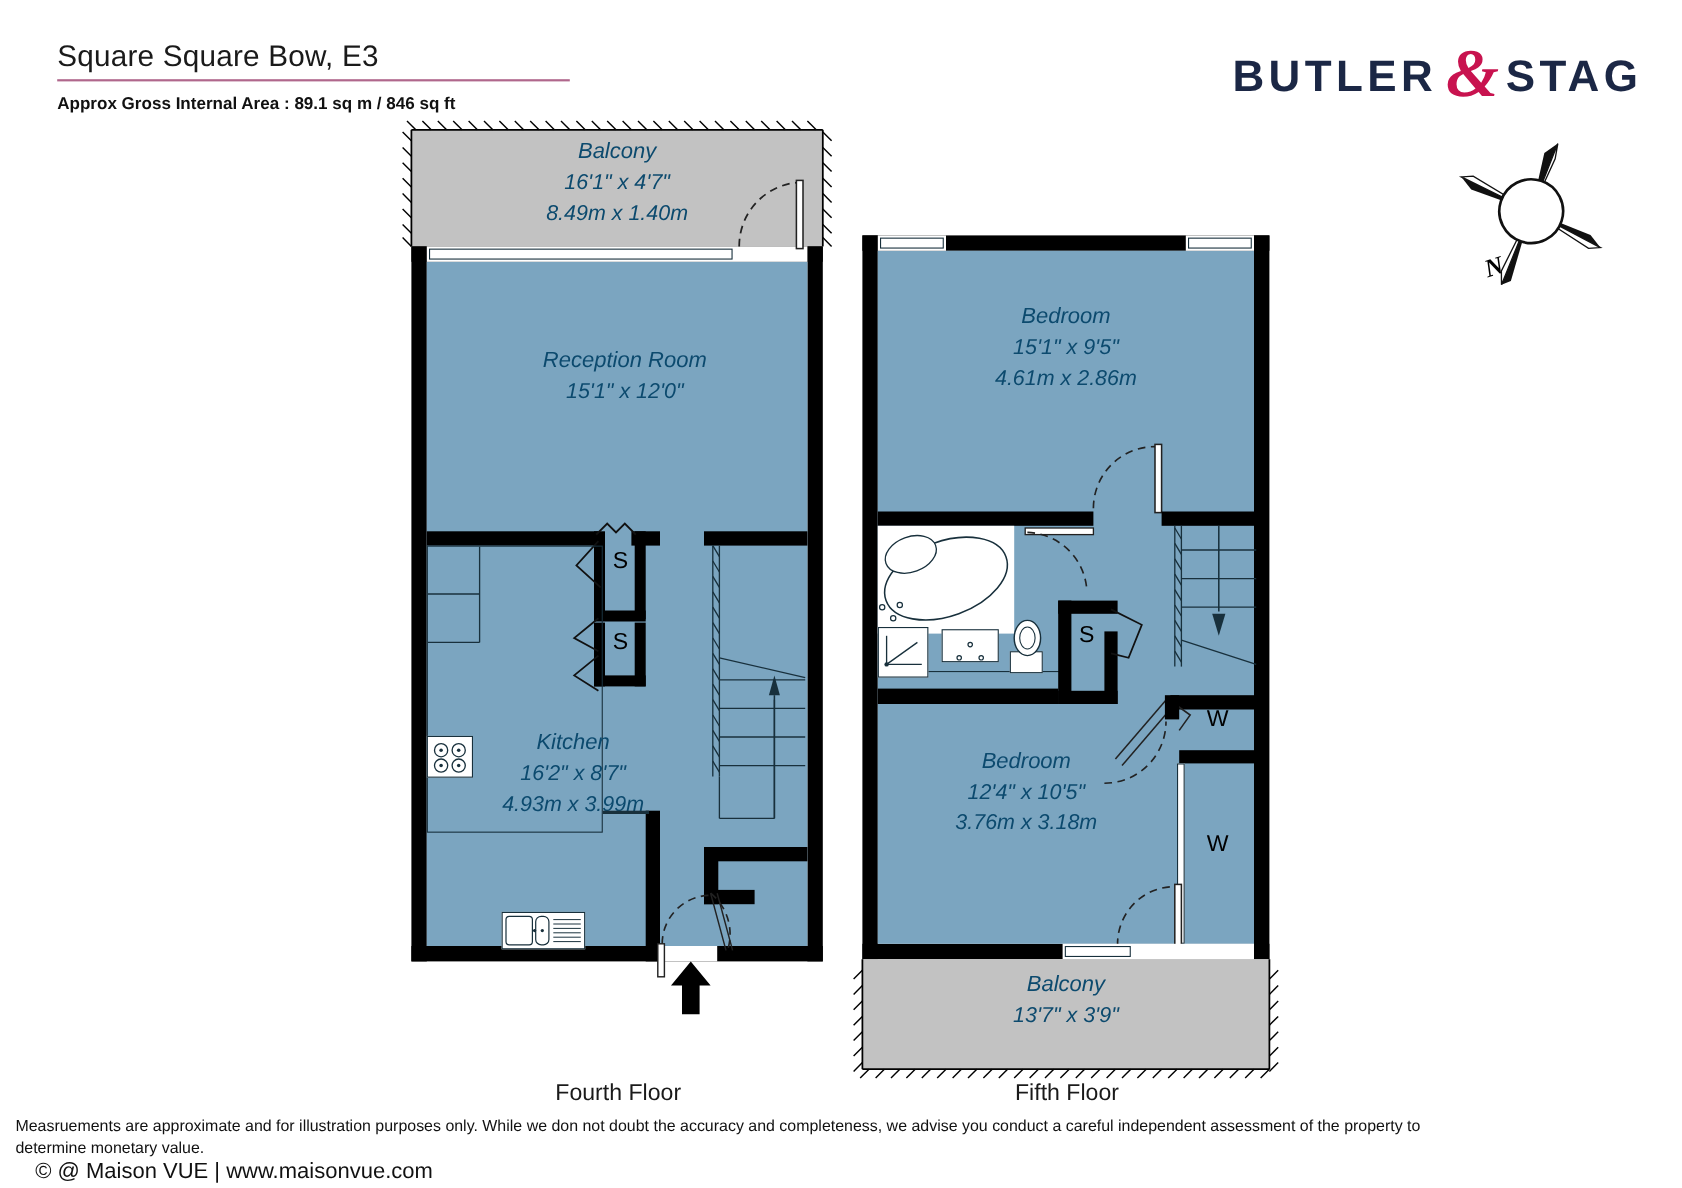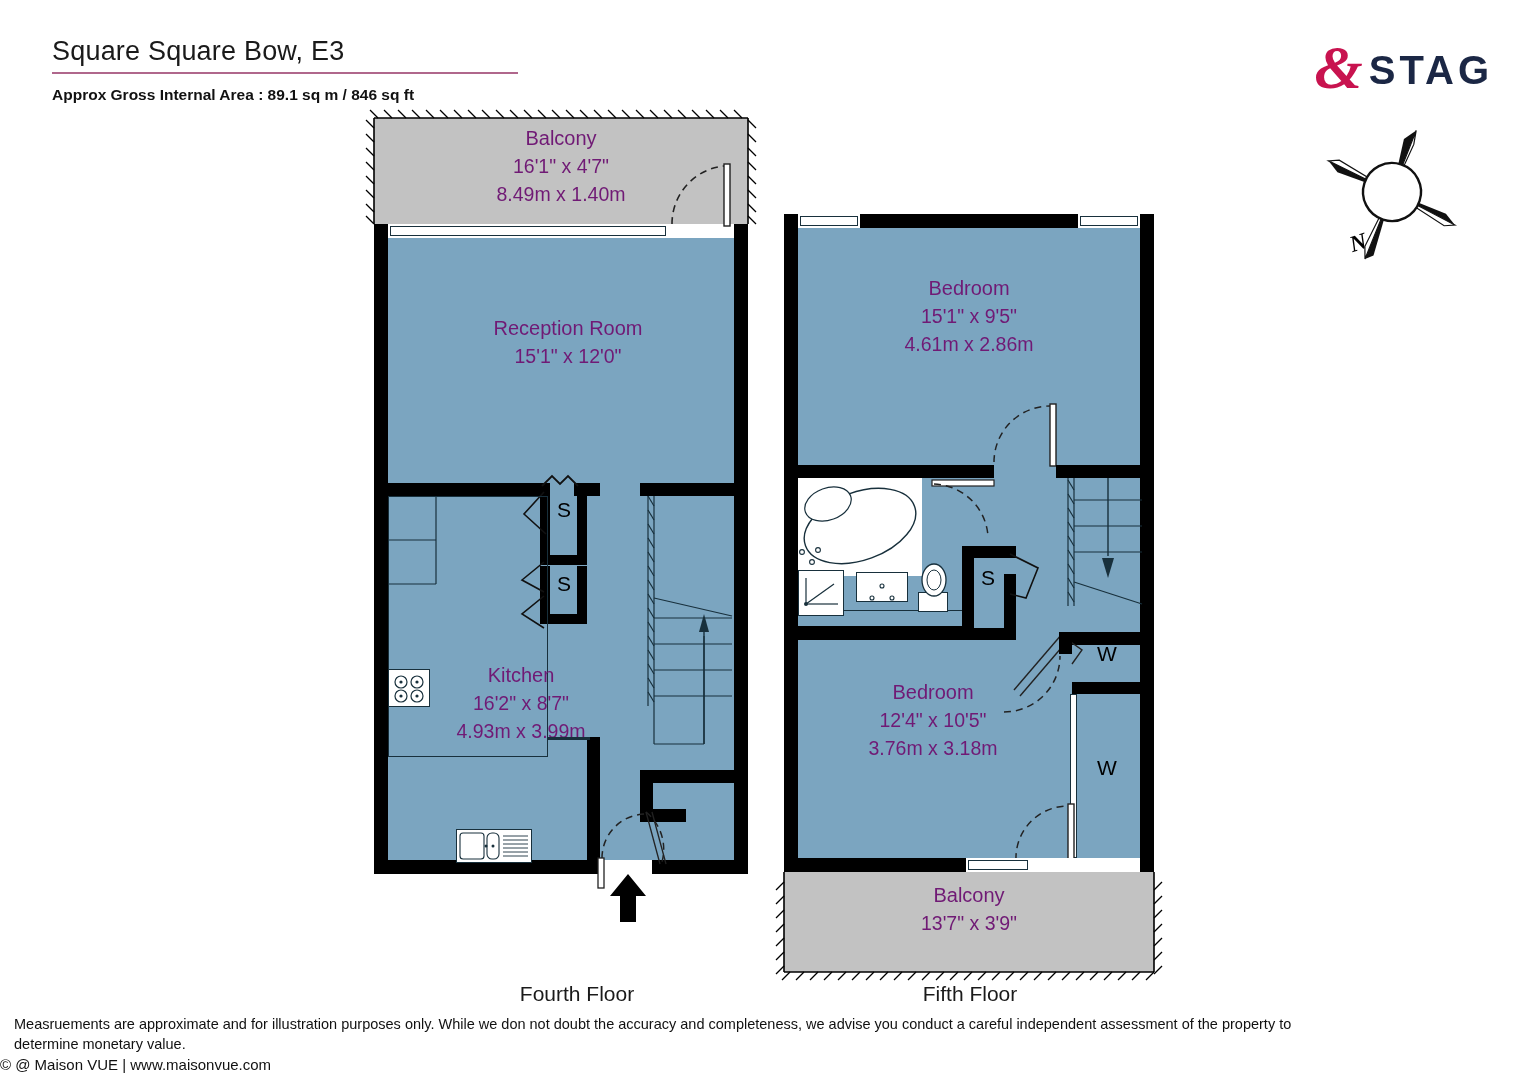--- a/index.html
+++ b/index.html
@@ -110,22 +110,23 @@
   .balc   { position: absolute; background: #c2c2c2; }
   .white  { position: absolute; background: #ffffff; }
   .thin   { position: absolute; border: 1.2px solid #18303c; box-sizing: border-box; }
   .fixture{ position: absolute; background: #ffffff; border: 1.3px solid #18303c; box-sizing: border-box; }
 
   .lbl {
     position: absolute;
     text-align: center;
     font-size: 19.5px;
     line-height: 28px;
-    color: #701a75;
+    color: #0c4a6e;
     white-space: nowrap;
+    font-style: italic;
   }
   .lbl .nm { font-size: 20px; }
   .lbl-left { text-align: left; }
 
   .stamp {
     position: absolute;
     font-size: 21px;
     font-weight: 500;
     color: #000;
     text-align: center;
@@ -139,35 +140,37 @@
     width: 1324px;
     text-align: left;
   }
   #footer-disclaimer {
     font-size: 14.5px;
     color: #111;
     line-height: 20px;
     padding: 0 14px;
   }
   #footer-copyright {
-    font-size: 15px;
+    font-size: 20px;
     color: #111;
     line-height: 22px;
+    margin-left: 32px;
   }
 
   svg { display: block; overflow: visible; }
 </style>
 </head>
 <body>
 
 <div id="header-title">Square Square Bow, E3</div>
 <div id="title-underline"></div>
 <div id="header-area">Approx Gross Internal Area : 89.1 sq m / 846 sq ft</div>
 
 <div id="brand-logo">
+  <span class="word">BUTLER</span>
   <span class="amp">&amp;</span>
   <span class="word">STAG</span>
 </div>
 
 <div id="compass">
   <svg width="140" height="140" viewBox="0 0 140 140">
     <g transform="rotate(18 64 58)">
 
       <polygon points="64,58 58,128 64,58 70,126" fill="#000"></polygon>
       <polygon points="64,58 58,128 64,58" fill="#000"></polygon>
@@ -378,21 +381,21 @@
     <path d="M18,56 A 44 44 0 0 1 62,12" fill="none" stroke="#222" stroke-width="1.5" stroke-dasharray="7 5"></path>
     <rect x="14" y="56" width="6" height="30" fill="#fff" stroke="#222" stroke-width="1.3"></rect>
     <path d="M62,10 A 48 48 0 0 1 78,60" fill="none" stroke="#222" stroke-width="1.5" stroke-dasharray="7 5"></path>
     <line x1="62" y1="10" x2="76" y2="62" stroke="#222" stroke-width="1.3"></line>
     <line x1="68" y1="10" x2="82" y2="62" stroke="#222" stroke-width="1.3"></line>
   </svg>
   <svg style="position:absolute; left:246px; top:760px;" width="42" height="52">
     <path d="M20,2 L38,24 L28,24 L28,50 L12,50 L12,24 L2,24 Z" fill="#000"></path>
   </svg>
 
-  <div class="floor-label" style="left:89px; top:870px; width:252px;">Fourth Floor</div>
+  <div class="floor-label" style="left:74px; top:870px; width:252px;">Fourth Floor</div>
 </div>
 
 <div class="plan" id="plan-fifth" style="left:776px; top:126px; width:386px; height:870px;">
 
 
   <div class="wall" style="left:8px; top:88px; width:370px; height:14px;"></div>
   <div class="wall" style="left:8px; top:88px; width:14px; height:658px;"></div>
   <div class="wall" style="left:364px; top:88px; width:14px; height:658px;"></div>
   <div class="wall" style="left:8px; top:732px; width:370px; height:14px;"></div>
   <div class="room" style="left:22px; top:102px; width:342px; height:630px;"></div>

